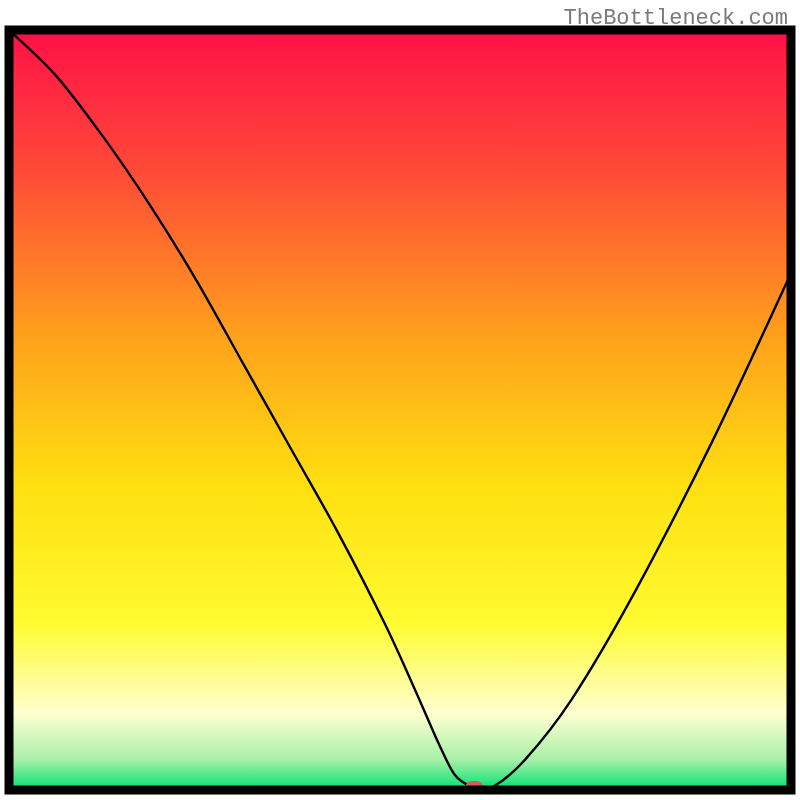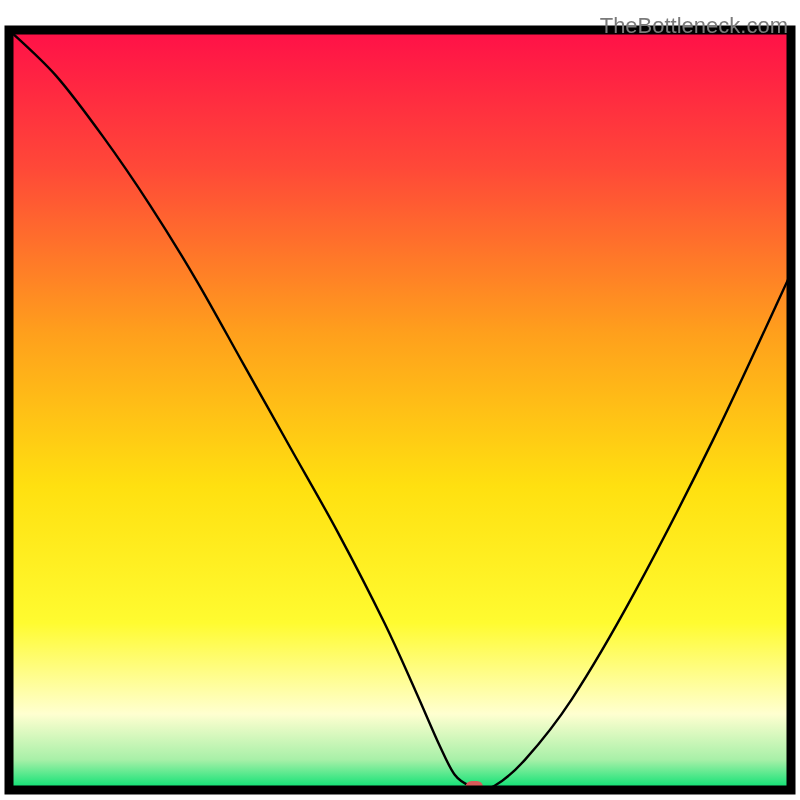--- a/index.html
+++ b/index.html
@@ -8,25 +8,25 @@
     background: #ffffff;
     font-family: Arial, sans-serif;
   }
   .container {
     width: 800px;
     height: 800px;
     position: relative;
   }
   .watermark {
     position: absolute;
-    top: 13px;
+    top: 6px;
     right: 12px;
     color: #7a7a7a;
     font-size: 22px;
-    font-family: Liberation Sans, sans-serif;
+    font-family: Liberation Mono, monospace;
     z-index: 10;
   }
   svg {
     display: block;
   }
 </style>
 </head>
 <body>
 
 <div class="container">

